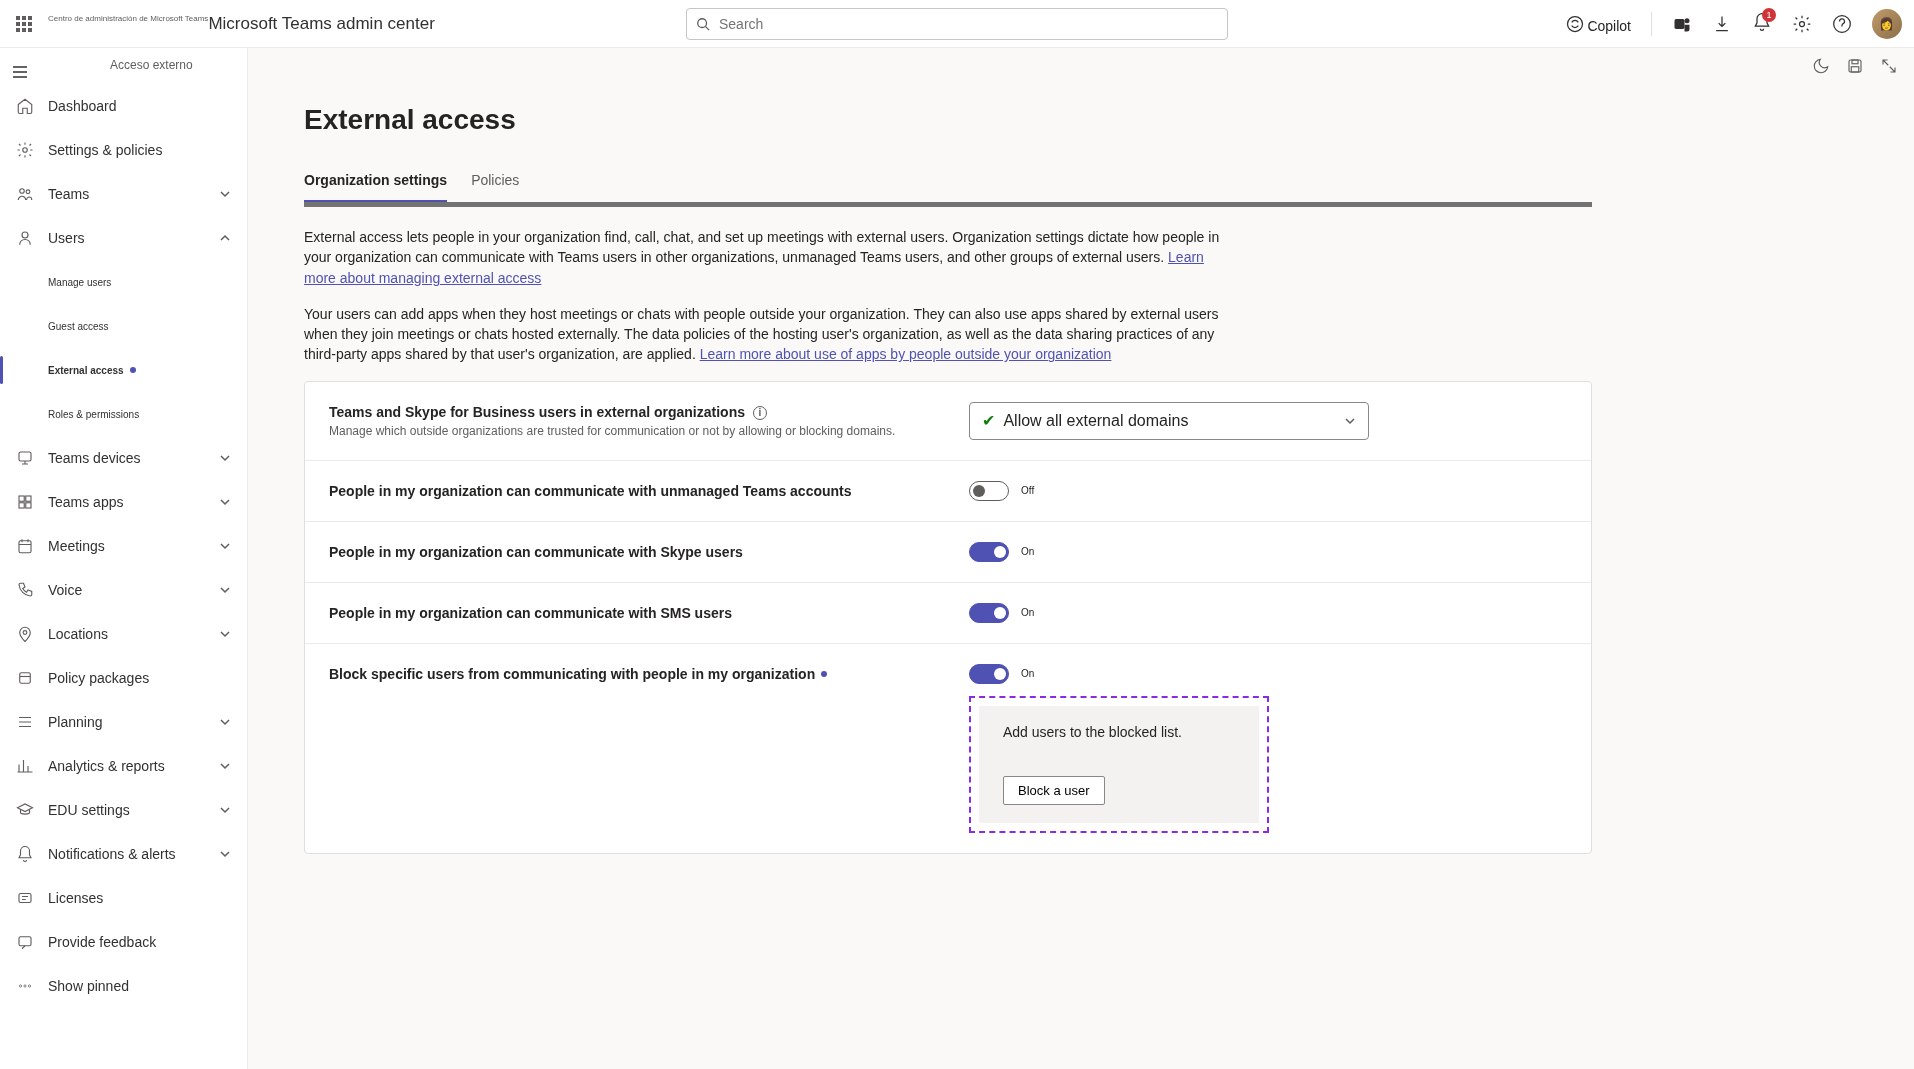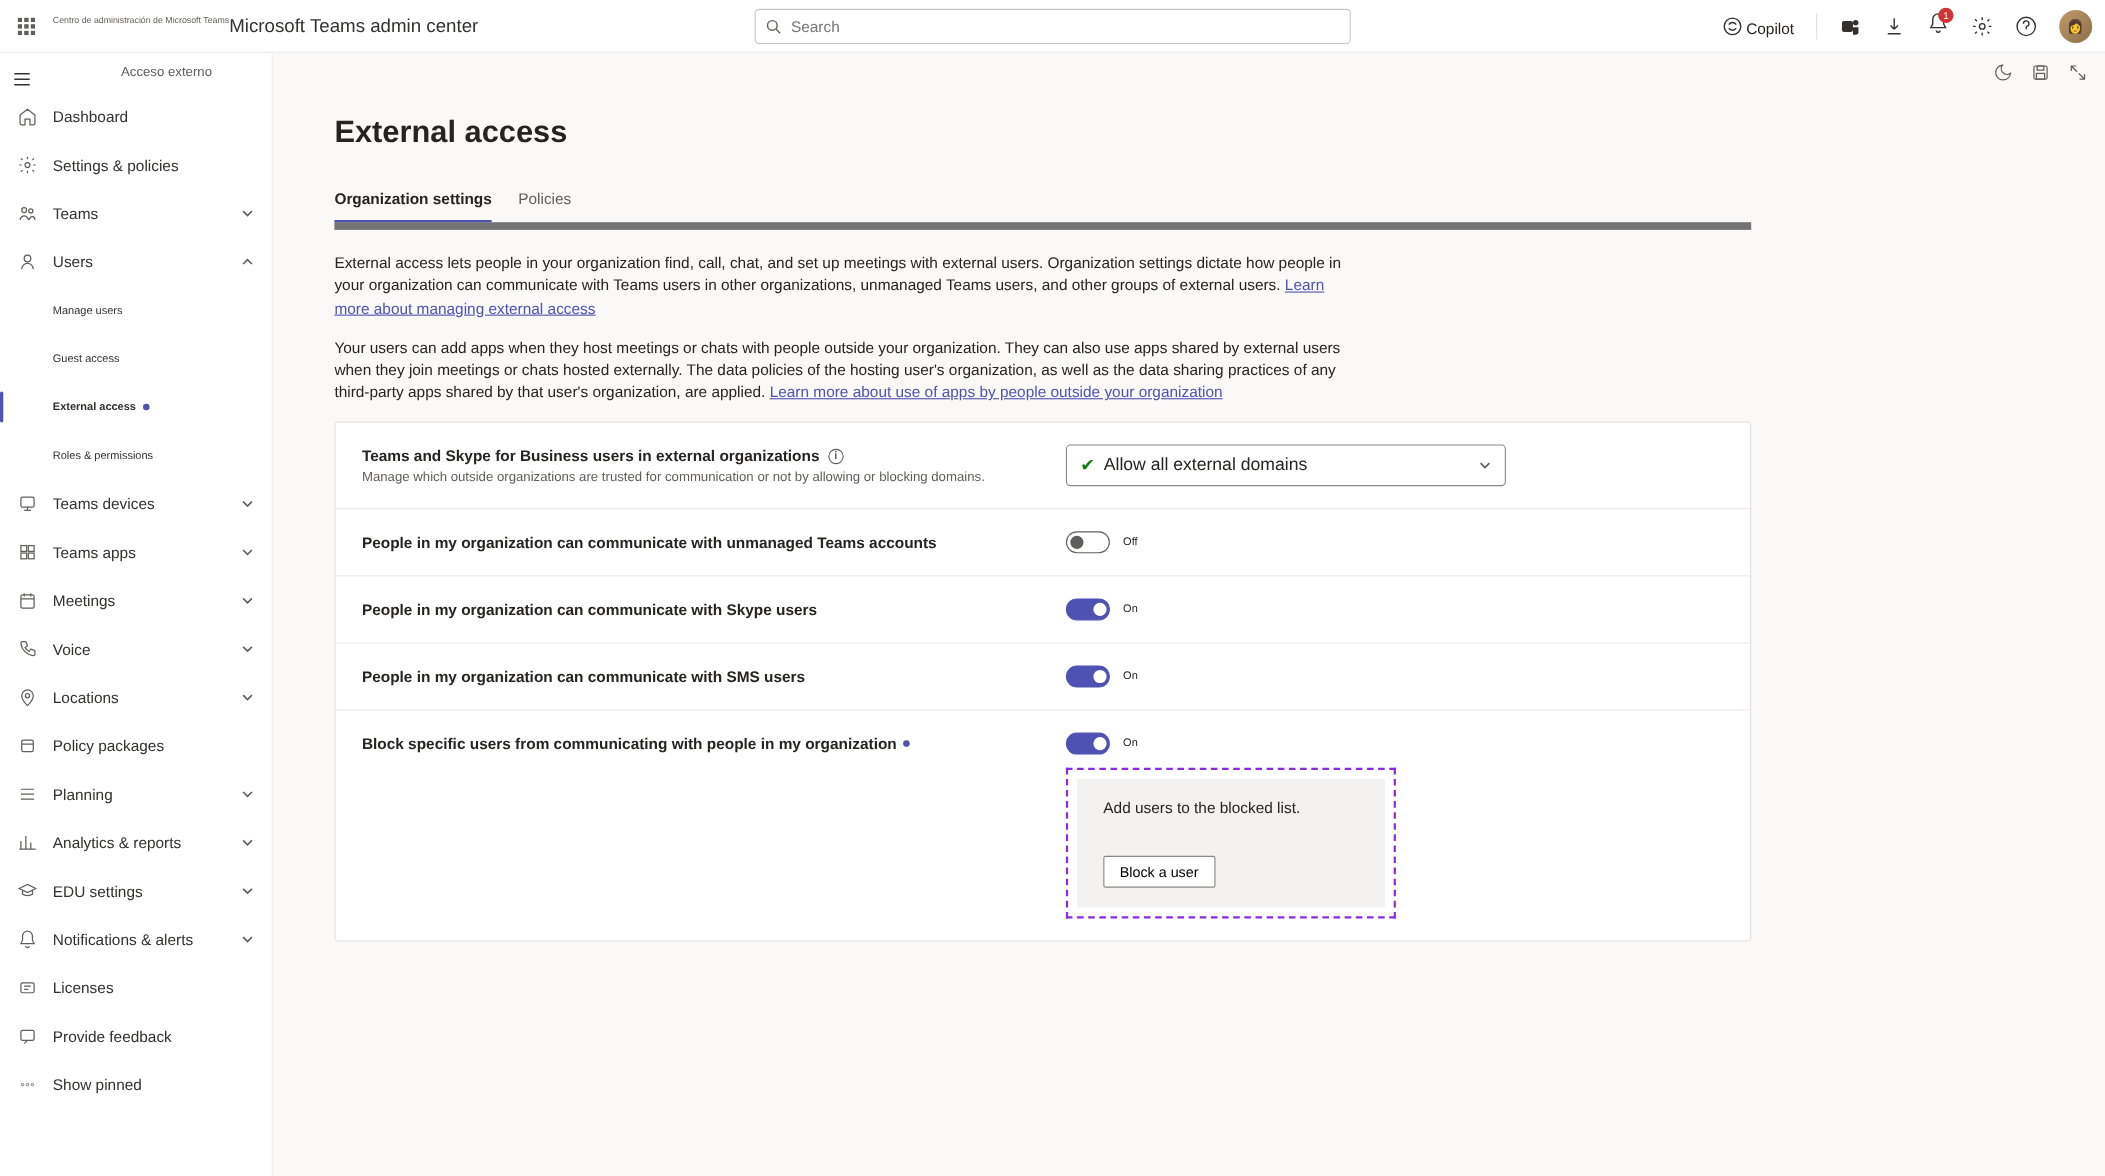--- a/index.html
+++ b/index.html
@@ -41,21 +41,21 @@
   .nav-item.active { font-weight: 600; }
   .nav-item.active::before { content: ""; position: absolute; left: -8px; top: 8px; bottom: 8px; width: 3px; background: #4f52b2; border-radius: 2px; }
   .dot-indicator { width: 6px; height: 6px; background: #4f52b2; border-radius: 50%; margin-left: 6px; }
 
   
   .main { flex: 1; overflow-y: auto; background: #faf9f8; position: relative; }
   .main-toolbar { height: 36px; display: flex; align-items: center; justify-content: flex-end; gap: 16px; padding: 0 16px; }
   .main-toolbar svg { width: 18px; height: 18px; stroke: #605e5c; fill: none; cursor: pointer; }
   .content { padding: 20px 56px; max-width: 1400px; }
   h1 { font-size: 28px; font-weight: 600; margin-bottom: 28px; }
-  .tabs { display: flex; gap: 24px; border-bottom: 7px solid #737373; margin-bottom: 20px; }
+  .tabs { display: flex; gap: 24px; border-bottom: 5px solid #737373; margin-bottom: 20px; }
   .tab { padding: 8px 0 12px; font-size: 14px; cursor: pointer; border-bottom: 2px solid transparent; color: #605e5c; }
   .tab.active { border-bottom-color: #4f52b2; color: #252423; font-weight: 600; }
   .desc { font-size: 14px; line-height: 1.45; max-width: 920px; margin-bottom: 16px; }
   .desc a { color: #4f52b2; text-decoration: underline; cursor: pointer; }
 
   
   .card { border: 1px solid #e1dfdd; border-radius: 4px; background: #fff; }
   .row { display: flex; align-items: center; padding: 20px 24px; border-bottom: 1px solid #edebe9; }
   .row:last-child { border-bottom: none; }
   .row-label { flex: 0 0 640px; font-size: 14px; font-weight: 600; }

